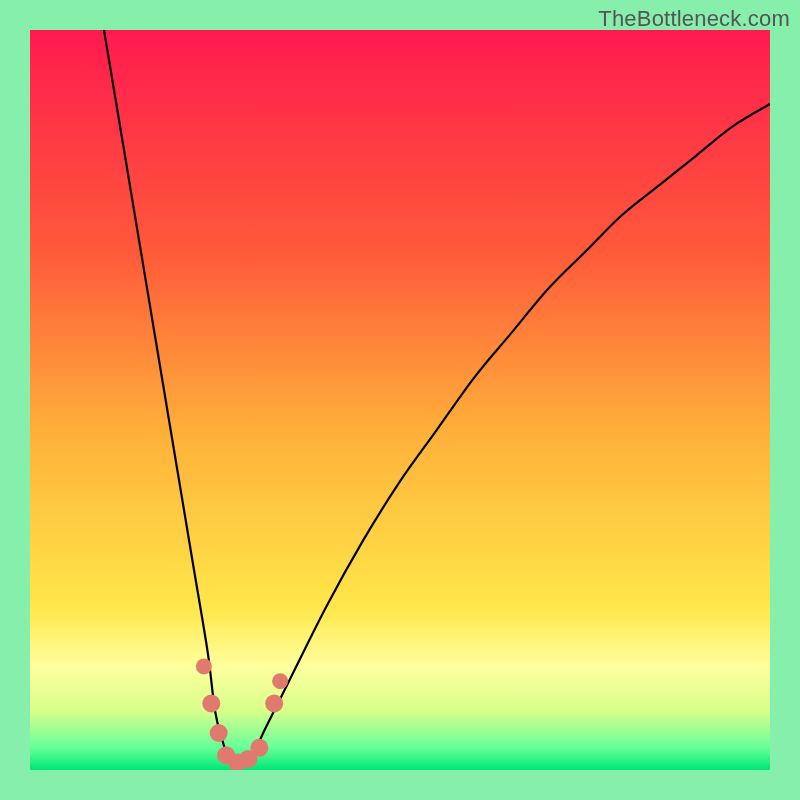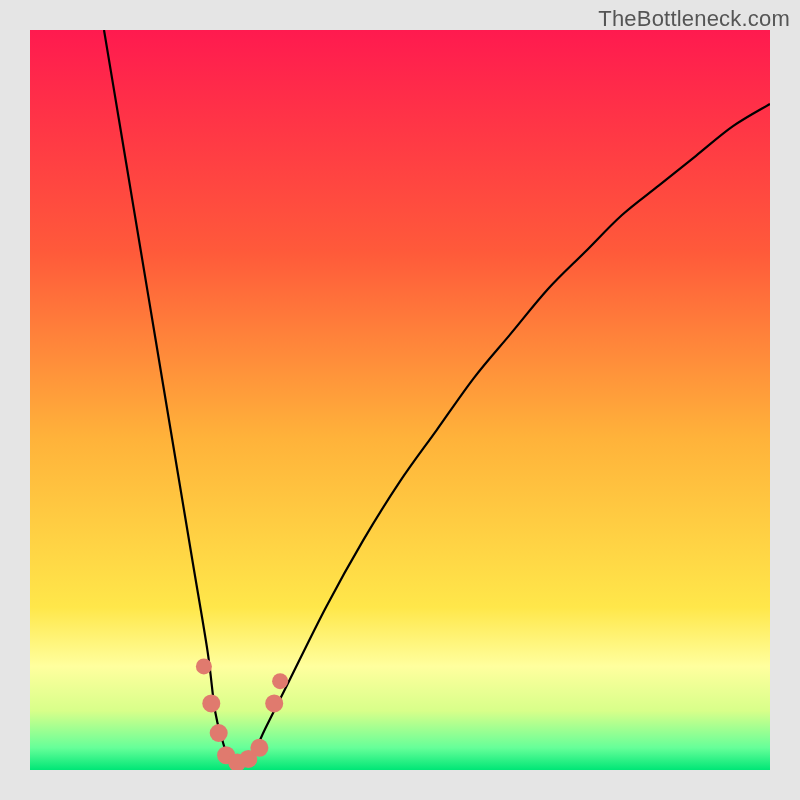--- a/index.html
+++ b/index.html
@@ -10,21 +10,21 @@
     background: #000;
     overflow: hidden;
     font-family: Arial, Helvetica, sans-serif;
   }
   .frame {
     position: absolute;
     left: 0;
     top: 0;
     width: 800px;
     height: 800px;
-    background: #e5e5e5;
+    background: #86efac;
   }
   .plot-area {
     position: absolute;
     left: 30px;
     top: 30px;
     width: 740px;
     height: 740px;
     overflow: hidden;
   }
   .gradient-bg {

